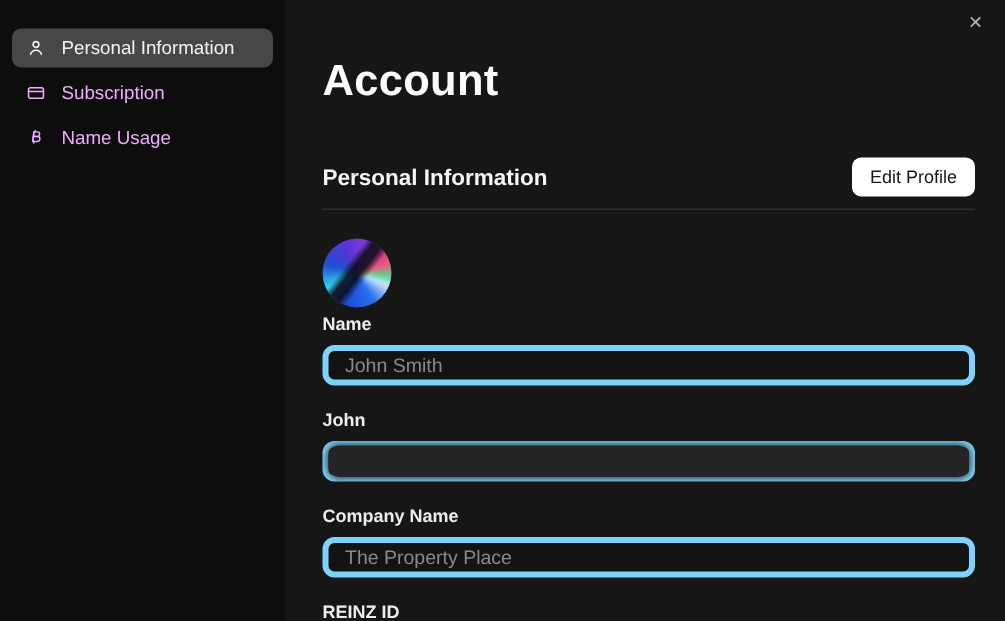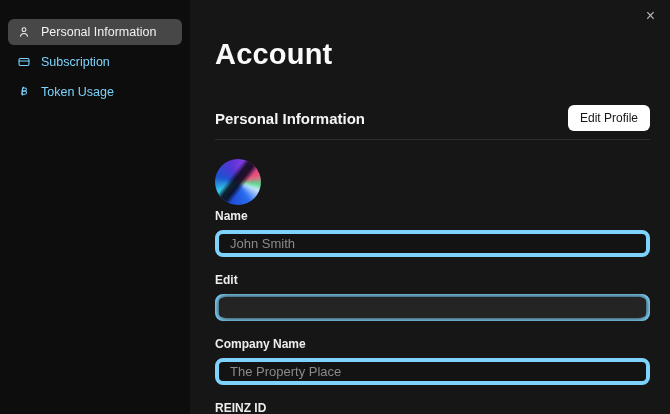--- a/index.html
+++ b/index.html
@@ -18,21 +18,21 @@
     background: #0d0d0d;
     padding: 19px 8px;
   }
   .side-item {
     display: flex;
     align-items: center;
     gap: 10px;
     height: 26px;
     padding: 0 9px;
     border-radius: 6px;
-    color: #7dd3fc;
+    color: #f0abfc;
     font-size: 12.5px;
     margin-bottom: 4px;
     cursor: pointer;
     white-space: nowrap;
   }
   .side-item.active { background: #474747; color: #f2f2f2; }
   .side-item .icon { display: inline-flex; width: 14px; height: 14px; flex-shrink: 0; }
   .side-item .icon svg { width: 14px; height: 14px; }
 
   
@@ -175,21 +175,21 @@
     <div class="side-item">
       <span class="icon">
         <svg viewBox="0 0 24 24" fill="none" stroke="currentColor" stroke-width="1.7" stroke-linecap="round">
           <g transform="skewX(-6) translate(1.5 0)">
             <path d="M8.6 5h4.1a2.7 2.7 0 0 1 0 5.4H8.6z"></path>
             <path d="M8.6 10.4h4.9a2.8 2.8 0 0 1 0 5.6H8.6z"></path>
             <path d="M8.6 5v11M10 5V3.4M10 17.6V16"></path>
           </g>
         </svg>
       </span>
-      <span>Token Usage</span>
+      <span>Name Usage</span>
     </div>
   </aside>
 
   <main class="main">
     <button class="close-btn">×</button>
 
     <h1 class="page-title">Account</h1>
 
     <div class="section-header">
       <h2 class="section-title">Personal Information</h2>
@@ -205,21 +205,21 @@
     <div class="form-grid">
 
       <div class="field">
         <label>Name</label>
         <div class="input-wrap">
           <input type="text" placeholder="John Smith" style="">
         </div>
       </div>
 
       <div class="field">
-        <label>Edit</label>
+        <label>John</label>
         <div class="input-wrap">
           <input type="text" placeholder="" style="">
           <div class="redaction"></div>
         </div>
       </div>
 
       <div class="field">
         <label>Company Name</label>
         <div class="input-wrap">
           <input type="text" placeholder="The Property Place" style="">

